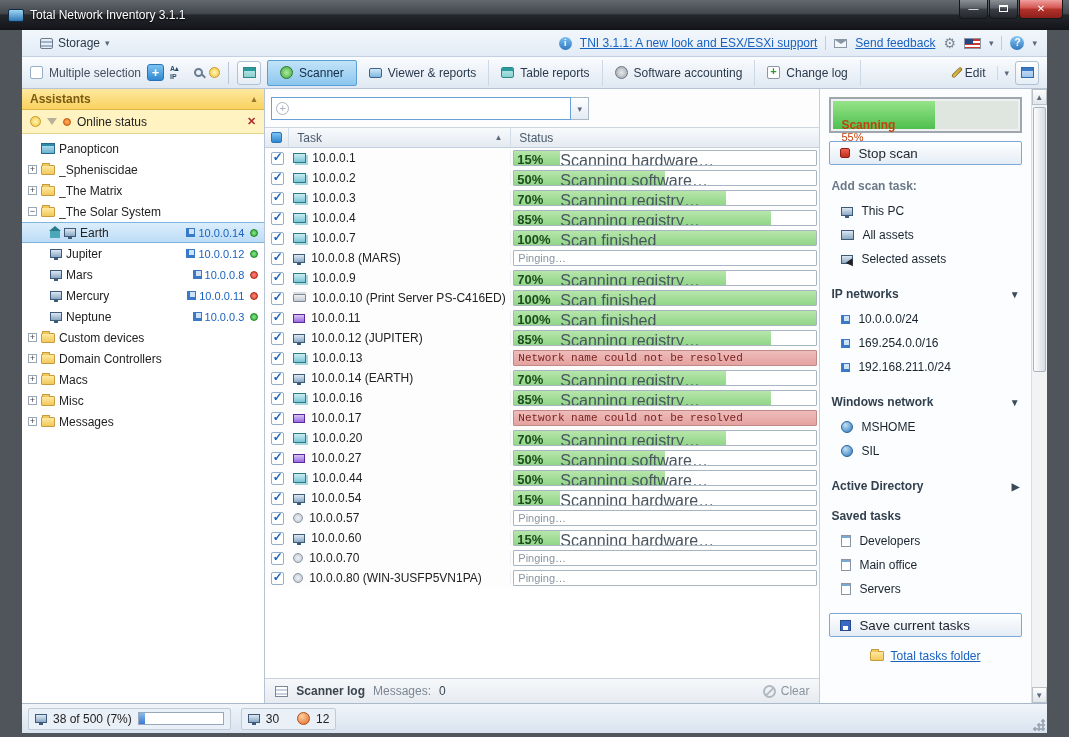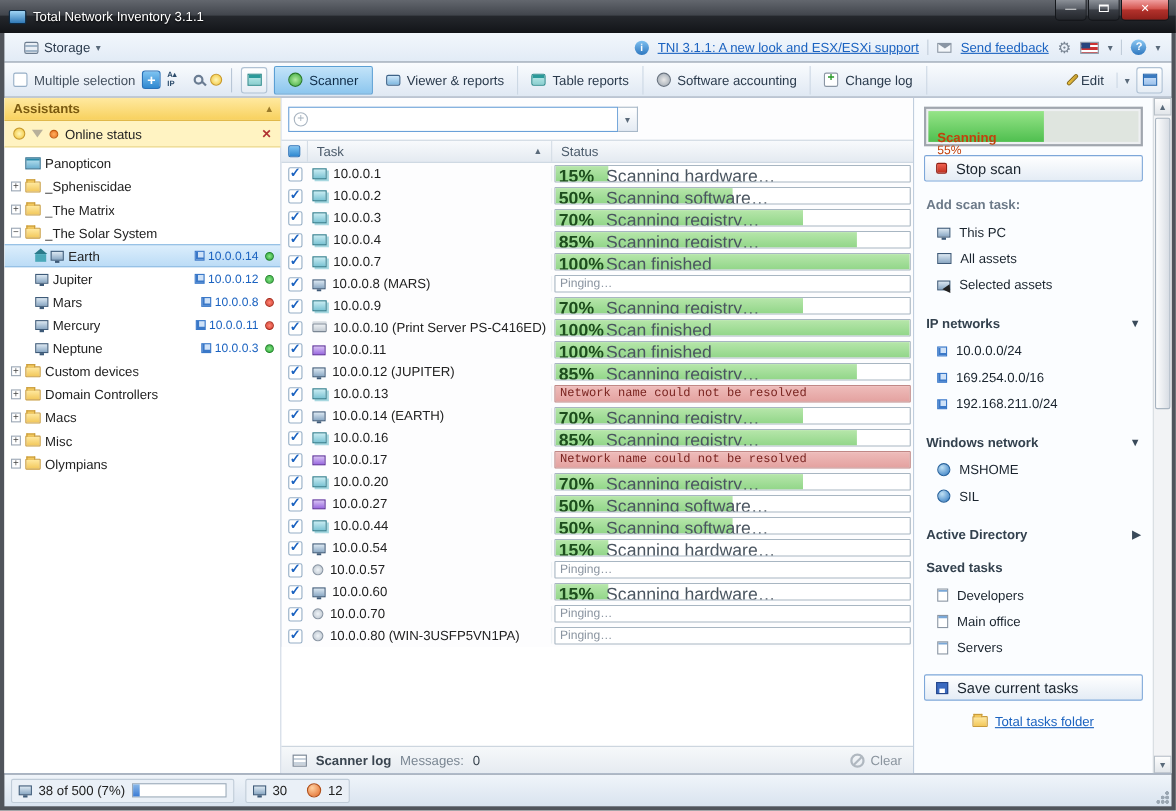--- a/index.html
+++ b/index.html
@@ -102,21 +102,21 @@
   .gh-task { width:222px; display:flex; align-items:center; justify-content:space-between; padding:0 8px; border-right:1px solid #d4dde6; align-self:stretch; }
   .gh-status { flex:1; padding:0 8px; }
   .sort-asc { font-size:8px; color:#5a6a7a; }
   .rows {}
   .trow { height:20px; display:flex; align-items:center; }
   .c-check { width:24px; display:flex; justify-content:center; }
   .c-task { width:222px; display:flex; align-items:center; gap:6px; padding:0 4px; border-right:1px solid #eef2f6; white-space:nowrap; overflow:hidden; }
   .c-status { flex:1; padding:0 2px; }
   .sbox { height:16px; border:1px solid #a8b6c2; border-radius:1px; background:#fff; position:relative; overflow:hidden; }
   .sbox .fill { position:absolute; left:0; top:0; bottom:0; background:linear-gradient(#b6e6aa,#92d689); }
-  .sbox .pct { position:absolute; left:3px; top:1px; font-size:16px; font-weight:bold; color:#1d4d1d; }
+  .sbox .pct { position:absolute; left:3px; top:1px; font-size:13px; font-weight:bold; color:#1d4d1d; }
   .sbox .msg { position:absolute; left:46px; top:1px; font-size:16px; color:#4a5560; }
   .sbox .ping { position:absolute; left:4px; top:1px; font-size:11px; color:#8a94a0; }
   .sbox.err { background:linear-gradient(#eebcba,#e4a2a0); border-color:#c08886;font-family:Liberation Mono, monospace; }
   .sbox.err .etext { position:absolute; left:4px; top:1px; font-size:11px; color:#7a2420; }
   .center-fill { flex:1; background:#fff; }
   .log-bar { height:25px; background:linear-gradient(#f6f8fa,#e6ebf1); border-top:1px solid #c8d2dc; display:flex; align-items:center; gap:8px; padding:0 10px; color:#3a4550; }
   .log-bar .b { font-weight:bold; }
   .log-bar .muted { color:#7a8692; }
   .log-clear { margin-left:auto; display:flex; align-items:center; gap:5px; color:#8a949e; }
   .i-clear { width:13px; height:13px; border-radius:50%; border:2px solid #b0b8c0; position:relative; }
@@ -149,21 +149,21 @@
   .sb-btn { position:absolute; left:0; right:0; height:16px; background:linear-gradient(#fdfdfd,#e2e6ea); border:1px solid #b8c0c8; text-align:center; font-size:8px; color:#5a6a7a; line-height:15px; }
   .sb-btn.down { bottom:0; }
   .sb-thumb { position:absolute; left:1px; right:1px; top:18px; height:265px; background:linear-gradient(90deg,#fdfdfd,#d8dde4); border:1px solid #a8b4c0; border-radius:2px; }
   
   .statusbar { height:30px; background:linear-gradient(#f0f5fa,#d9e3ef); border-top:1px solid #aab8cc; display:flex; align-items:center; padding:0 6px; gap:10px; position:relative; }
   .sb-panel { display:flex; align-items:center; gap:6px; border:1px solid #c0ccd8; background:#eaf0f7; height:22px; padding:0 6px; border-radius:2px; }
   .sb-bar { width:86px; height:13px; border:1px solid #98a8b8; background:#fff; position:relative; }
   .sb-bar .f { position:absolute; left:0; top:0; bottom:0; background:linear-gradient(#8ab8e8,#3a7bd5); }
   .i-world { width:13px; height:13px; border-radius:50%; background:radial-gradient(circle at 35% 30%,#ffd0a0,#e06828); border:1px solid #b04e18; }
   .grip { position:absolute; right:2px; bottom:2px; width:13px; height:13px; background:radial-gradient(circle at 3px 11px,#9aa6b2 1.5px,transparent 2px), radial-gradient(circle at 7px 7px,#9aa6b2 1.5px,transparent 2px), radial-gradient(circle at 11px 3px,#9aa6b2 1.5px,transparent 2px), radial-gradient(circle at 7px 11px,#9aa6b2 1.5px,transparent 2px), radial-gradient(circle at 11px 7px,#9aa6b2 1.5px,transparent 2px), radial-gradient(circle at 11px 11px,#9aa6b2 1.5px,transparent 2px); }
-  .app-frame { margin:0 4px; }
+  .app-frame { margin:0 22px; }
 </style>
 </head>
 <body>
 
 <div class="window">
 
   <div class="titlebar">
     <span class="app-icon"></span>
     <span class="ttl">Total Network Inventory 3.1.1</span>
     <div class="win-btns">
@@ -337,21 +337,21 @@
               <span class="tlabel">Macs</span>
             </div>
             <div class="tnode" style="padding-left: 6px;">
               <span class="exp">+</span>
               <span class="i-folder"></span>
               <span class="tlabel">Misc</span>
             </div>
             <div class="tnode" style="padding-left: 6px;">
               <span class="exp">+</span>
               <span class="i-folder"></span>
-              <span class="tlabel">Olympians</span>
+              <span class="tlabel">Messages</span>
             </div>
           </div>
       </div>
 
       <div class="center-panel">
         <div class="qa-row">
           <div class="qa-wrap">
             <span class="i-plus-circ">+</span>
           </div>
           <div class="qa-drop">▾</div>

